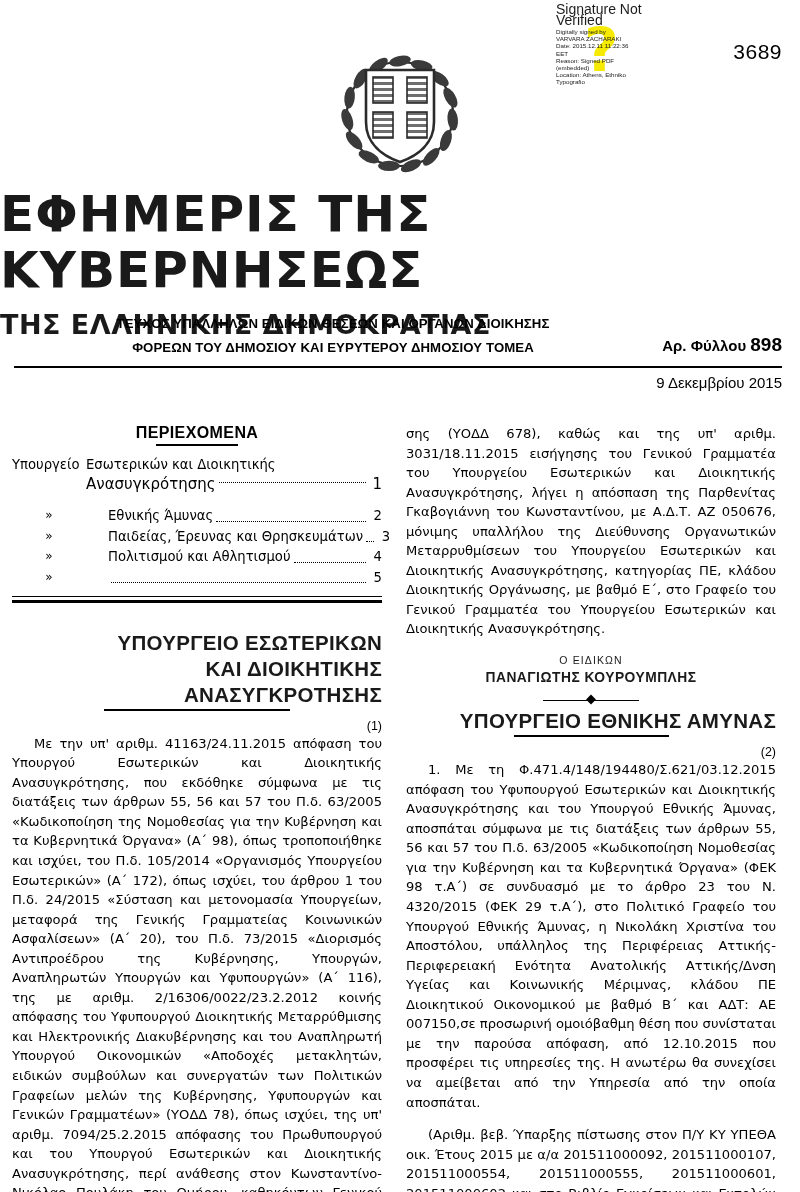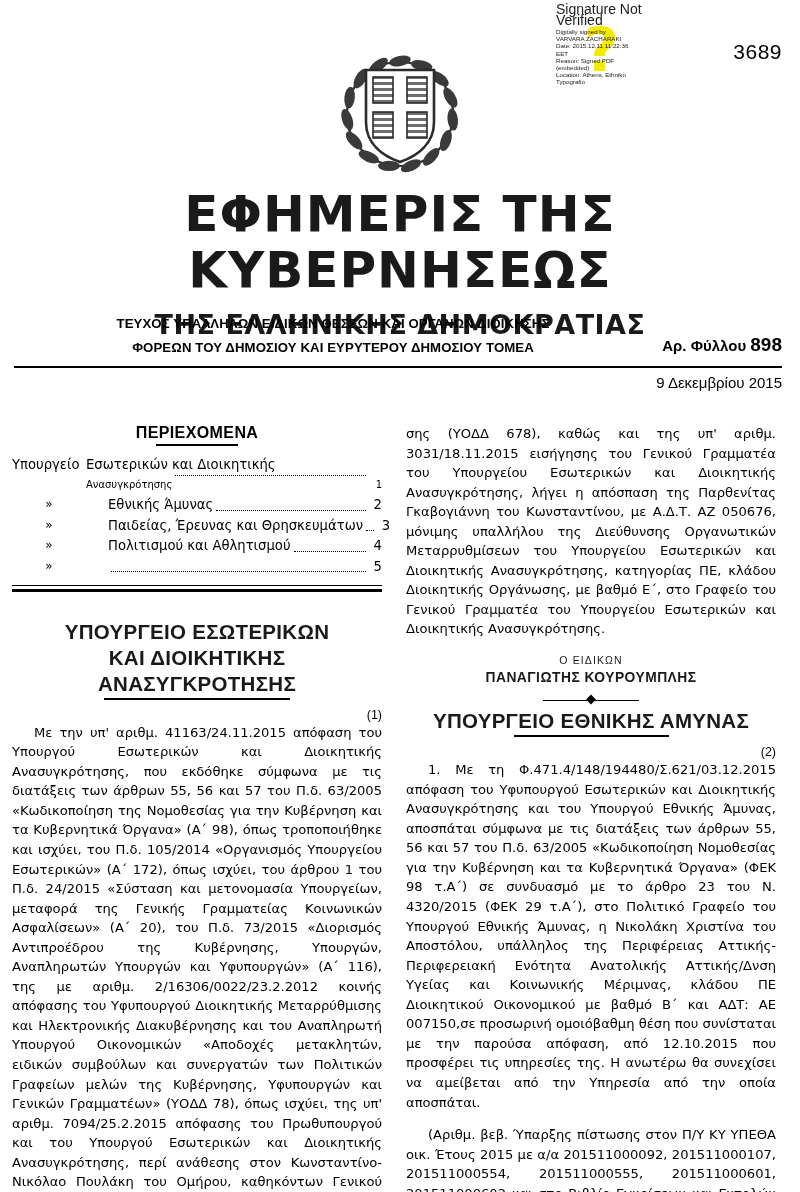--- a/index.html
+++ b/index.html
@@ -74,21 +74,20 @@
     width: 122px;
     height: 126px;
   }
 
   
   .masthead {
     position: absolute;
     left: 0;
     right: 0;
     top: 186px;
-    text-align: center;
   }
   .masthead .line1 {
     font-family: "DejaVu Sans", sans-serif;
     font-weight: bold;
     font-size: 50px;
     letter-spacing: 1px;
     line-height: 56px;
     color: #1a1a1a;
   }
   .masthead .line2 {
@@ -197,37 +196,37 @@
   }
   .toc-page { flex: none; width: 13px; text-align: right; }
   .toc-first {
     font-size: 13.2px;
     line-height: 19.5px;
     display: flex;
   }
   .toc-first .toc-lead { width: 74px; }
   .toc-wrap2 {
     display: flex;
-    align-items: flex-start;
-    font-size: 10px;
+    align-items: center;
+    font-size: 15px;
     line-height: 19.5px;
     padding-left: 74px;
-    margin-bottom: 1px;
+    margin-bottom: 12px;
   }
 
   .rule-double {
     margin-top: 9px;
     border-top: 1.6px solid #000;
     padding-top: 2.5px;
   }
   .rule-double .thick { height: 3px; background: #000; }
 
   
   .ministry {
-    text-align: center;
+    text-align: right;
     font-family: "Liberation Sans", sans-serif;
     font-weight: bold;
     color: #1a1a1a;
     letter-spacing: 0.3px;
     position: relative;
   }
   .ministry.two-line {
     font-size: 20.5px;
     line-height: 26px;
     margin-top: 27px;

